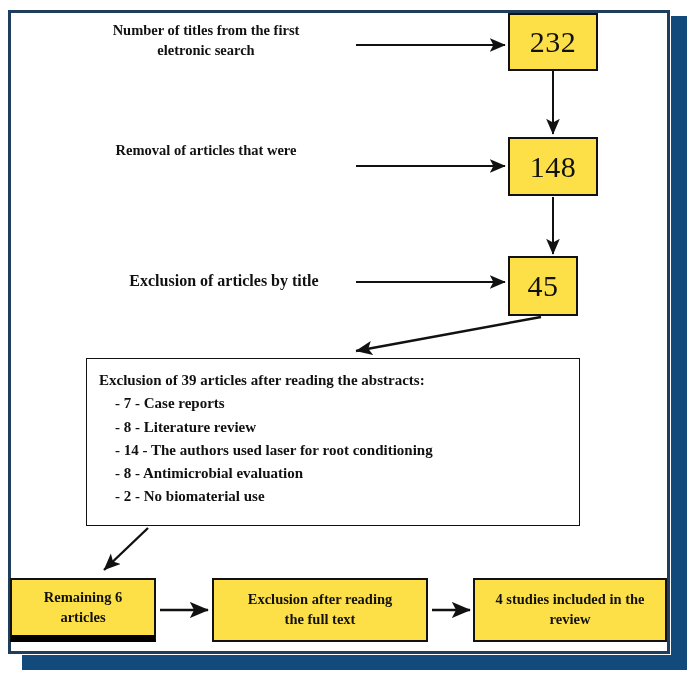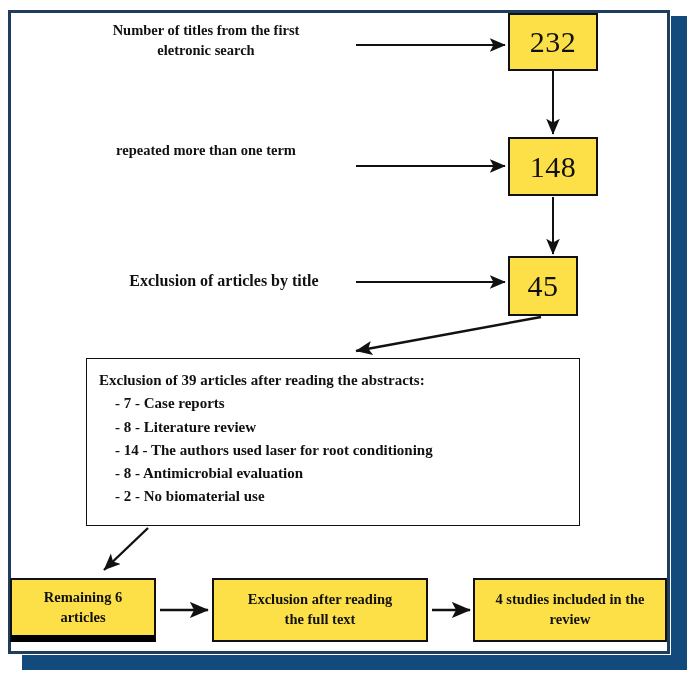--- a/index.html
+++ b/index.html
@@ -150,21 +150,21 @@
 
     <line x1="432" y1="610" x2="470" y2="610" stroke="#111111" stroke-width="2.4" marker-end="url(#ah)"></line>
   </svg>
 
   <div class="label label-1" style="left:92px; top:21px; width:228px;">
     <div>Number of titles from the first</div>
     <div>eletronic search</div>
   </div>
 
   <div class="label label-2" style="left:96px; top:141px; width:220px;">
-    <div>repeated more than one term</div>
+    <div>Removal of articles that were</div>
   </div>
 
   <div class="label label-3" style="left:108px; top:270px; width:232px;">Exclusion of articles by title</div>
 
   <div class="node count-box" style="left:508px; top:13px; width:90px; height:58px;">232</div>
 
   <div class="node count-box" style="left:508px; top:137px; width:90px; height:59px;">148</div>
 
   <div class="node count-box" style="left:508px; top:256px; width:70px; height:60px;">45</div>
 

